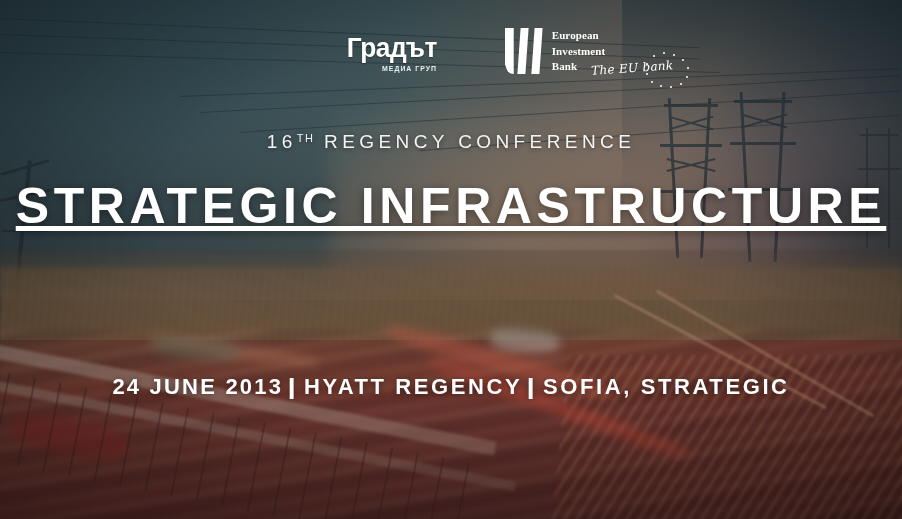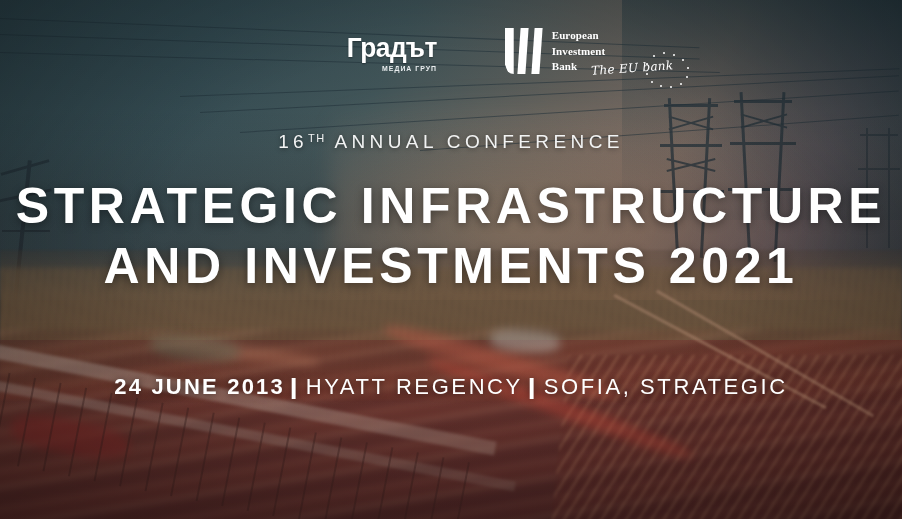--- a/index.html
+++ b/index.html
@@ -161,39 +161,40 @@
     font-size:19px;font-weight:300;letter-spacing:4.4px;color:#f2f3f3;
     text-shadow:0 1px 5px rgba(0,0,0,.45);
   }
   .kicker sup{font-size:11px;letter-spacing:1.5px;vertical-align:6px;}
 
   .title{
     position:absolute;left:0;top:176px;width:902px;text-align:center;
     color:#ffffff;font-weight:bold;
     font-size:50px;line-height:60px;letter-spacing:4.6px;
     text-shadow:0 2px 9px rgba(0,0,0,.40);
+    text-decoration:underline;
   }
   .title .l1{display:block;}
   .title .l2{display:block;}
 
   .quote{
     position:absolute;left:0;top:303px;width:902px;text-align:center;
     font-style:italic;font-size:17.5px;color:#f4f4f4;letter-spacing:.15px;
     text-shadow:0 1px 6px rgba(0,0,0,.50);
   }
 
   .venue{
     position:absolute;left:0;top:374px;width:902px;text-align:center;
     font-size:22px;color:#ffffff;letter-spacing:2.6px;
     text-shadow:0 1px 7px rgba(0,0,0,.50);
     white-space:nowrap;
   }
   .venue .date{font-weight:bold;letter-spacing:2.2px;}
   .venue .sep{font-weight:bold;display:inline-block;padding:0 6px;transform:scaleX(1.35);}
-  .venue .place{font-weight:400;}
+  .venue .place{font-weight:700;}
 </style>
 </head>
 <body>
 
 <div class="banner">
 
   <div class="bg">
     <div class="sky"></div>
     <div class="sky-glow"></div>
     <div class="sky-dark-right"></div>
@@ -297,24 +298,23 @@
           <span class="star" style="left:79px;top:31px;"></span>
           <span class="star" style="left:69px;top:30px;"></span>
           <span class="star" style="left:60px;top:26px;"></span>
           <span class="star" style="left:55px;top:18px;"></span>
           <span class="star" style="left:55px;top:8px;"></span>
         </div>
       </div>
 
     </div>
 
-    <div class="kicker"><span>16</span><sup>TH</sup> <span>ANNUAL CONFERENCE</span></div>
+    <div class="kicker"><span>16</span><sup>TH</sup> <span>REGENCY CONFERENCE</span></div>
 
     <div class="title">
       <span class="l1">STRATEGIC INFRASTRUCTURE</span>
-      <span class="l2">AND INVESTMENTS 2021</span>
     </div>
 
 
     <div class="venue"><span class="date">24 JUNE 2013</span><span class="sep">|</span><span class="place">HYATT REGENCY</span><span class="sep">|</span><span class="place">SOFIA, STRATEGIC</span></div>
 
   </div>
 </div>
 
 </body></html>

